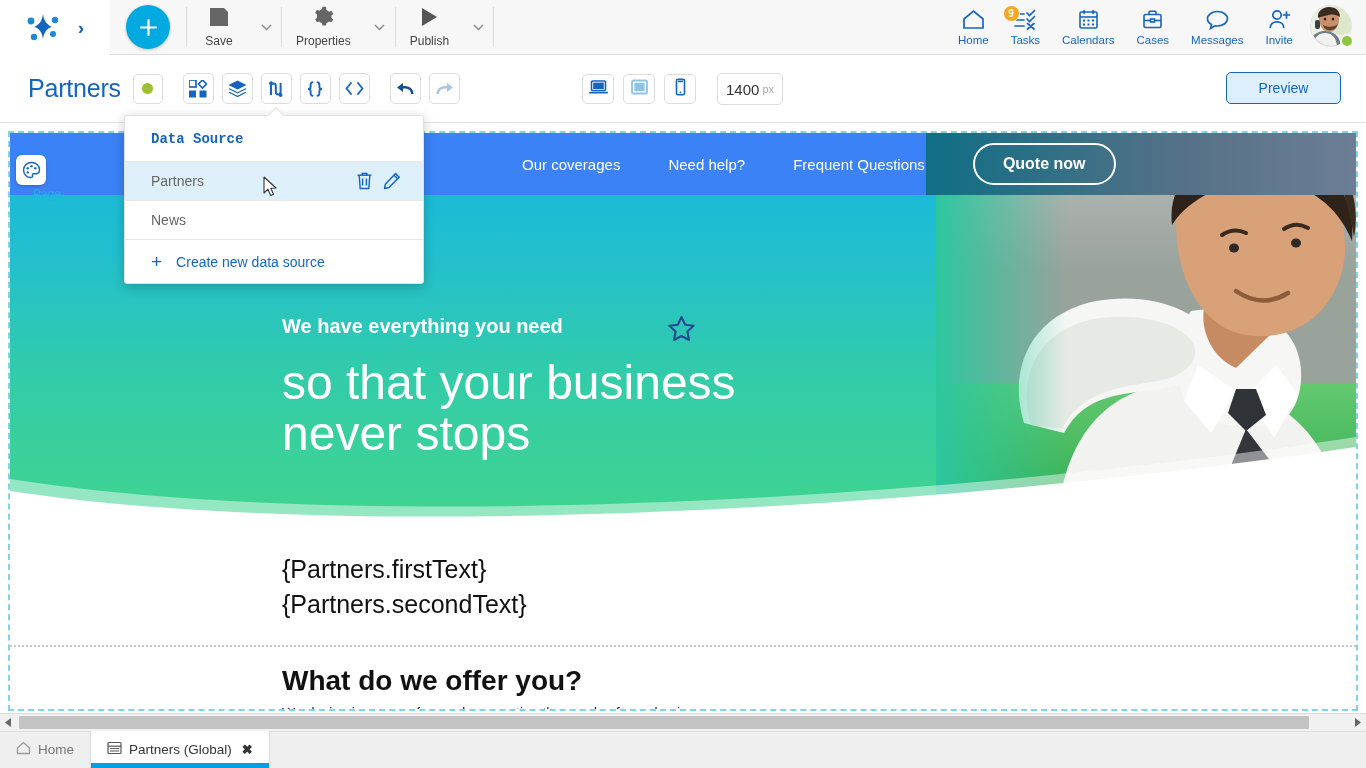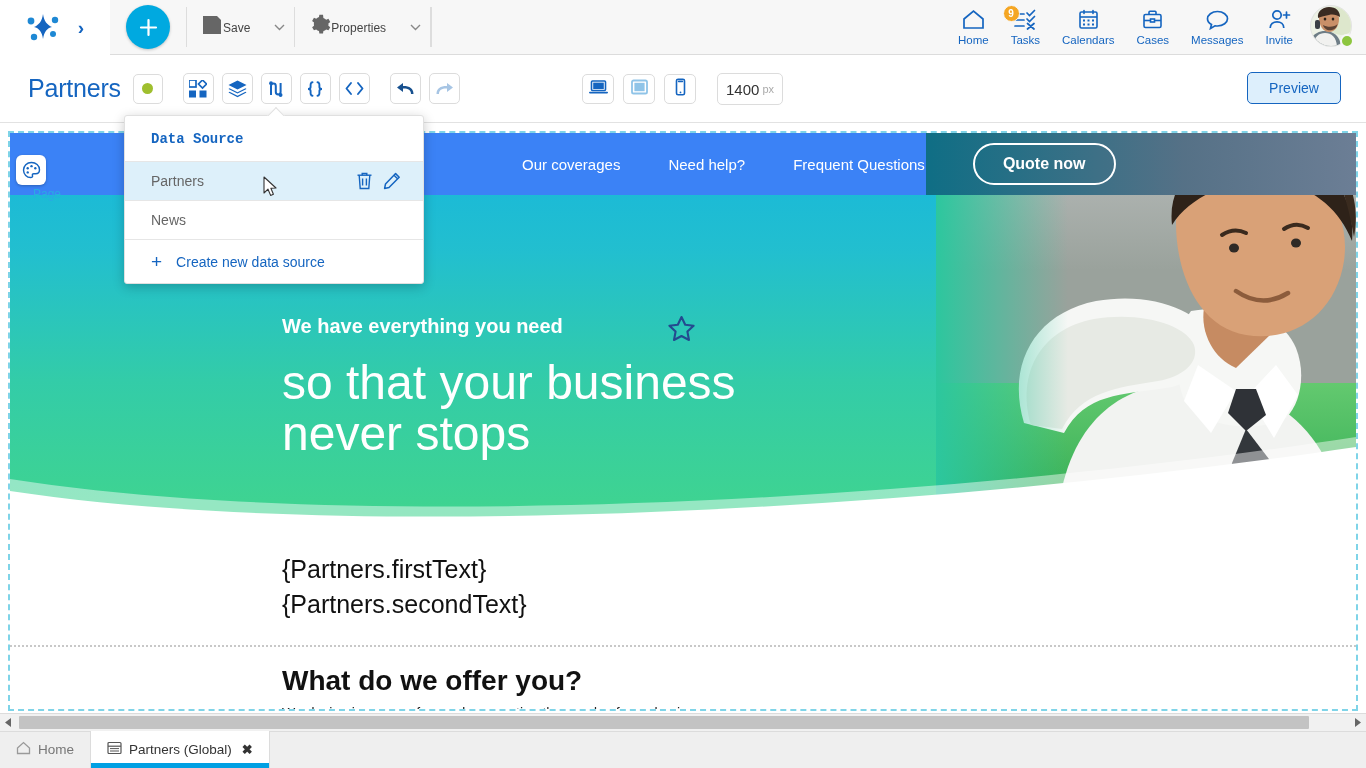--- a/index.html
+++ b/index.html
@@ -32,21 +32,21 @@
     width: 44px; height: 44px; border-radius: 50%;
     background: #00a9e0; margin-left: 16px; flex: none;
     display: flex; align-items: center; justify-content: center;
     color: #fff; font-size: 27px; font-weight: 300; line-height: 1;
     box-shadow: 0 1px 3px rgba(0,0,0,.22);
     cursor: pointer;
   }
   .tb-sep { width: 1px; height: 40px; background: #dddddd; flex: none; }
   .tb-group { display:flex; align-items:center; height: 55px; }
   .tb-item {
-    display: flex; flex-direction: row; align-items: center; justify-content: center;
+    display: flex; flex-direction: column; align-items: center; justify-content: center;
     height: 55px; padding: 0 14px; cursor: pointer; min-width: 64px;
   }
   .tb-item .lbl { font-size: 12px; color: #444; margin-top: 2px; }
   .tb-caret {
     width: 30px; height: 55px; display:flex; align-items:center; justify-content:center;
     color: #777; font-size: 11px; cursor: pointer;
   }
   .tb-caret svg { display:block; }
 
   .topbar-right {
@@ -111,21 +111,21 @@
   .px-box {
     width: 66px; height: 32px; border: 1px solid #dcdcdc; border-radius: 5px;
     display:flex; align-items:center; justify-content:space-between;
     padding: 0 8px; margin-left: 12px; background:#fff; cursor:text;
   }
   .px-box .val { font-size: 15px; color:#333; }
   .px-box .unit { font-size: 11px; color:#aaa; }
 
   .preview-btn {
     position:absolute; right: 25px; top: 17px;
-    width: 94px; height: 32px; border: 1px solid #1565c0; border-radius: 5px;
+    width: 115px; height: 32px; border: 1px solid #1565c0; border-radius: 5px;
     background: #ddeffc; color: #1565c0; font-size: 14px;
     display:flex; align-items:center; justify-content:center; cursor:pointer;
   }
 
   
   .canvas {
     position:absolute; left:0; top: 123px; width: 1366px; height: 588px;
     background:#fff; overflow:hidden;
   }
   .site {
@@ -305,20 +305,35 @@
       </div>
       <div class="tb-caret">
         <svg width="11" height="7" viewBox="0 0 11 7">
             <path d="M1 1 L5.5 5.5 L10 1" stroke="#888" stroke-width="1.4" fill="none"></path>
           </svg>
       </div>
     </div>
 
     <div class="tb-sep"></div>
 
+    <div class="tb-group">
+      <div class="tb-item">
+        <span>
+          <svg width="22" height="22" viewBox="0 0 22 22" fill="#555">
+              <path d="M4 2 L19 11 L4 20 Z"></path>
+            </svg>
+        </span>
+        <span class="lbl">Publish</span>
+      </div>
+      <div class="tb-caret">
+        <svg width="11" height="7" viewBox="0 0 11 7">
+            <path d="M1 1 L5.5 5.5 L10 1" stroke="#888" stroke-width="1.4" fill="none"></path>
+          </svg>
+      </div>
+    </div>
 
     <div class="tb-sep"></div>
 
     <div class="topbar-right">
 
       <div class="nav-item">
         <span class="nav-icon">
           <svg width="23" height="21" viewBox="0 0 23 21" fill="none" stroke="#1565c0" stroke-width="1.7">
             <path d="M2 10 L11.5 2 L21 10 L21 19 L2 19 Z"></path>
           </svg>

